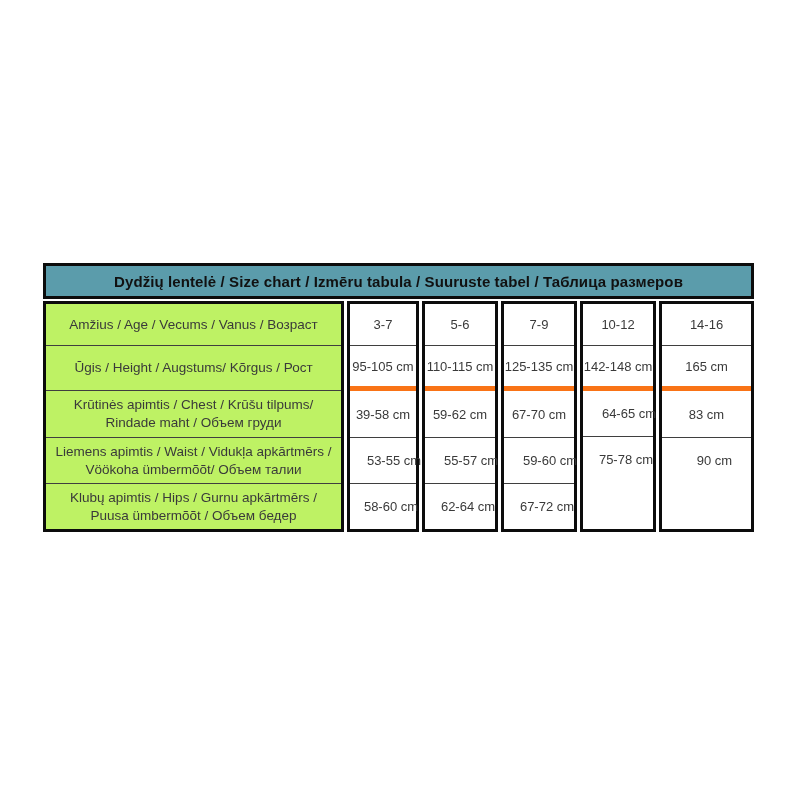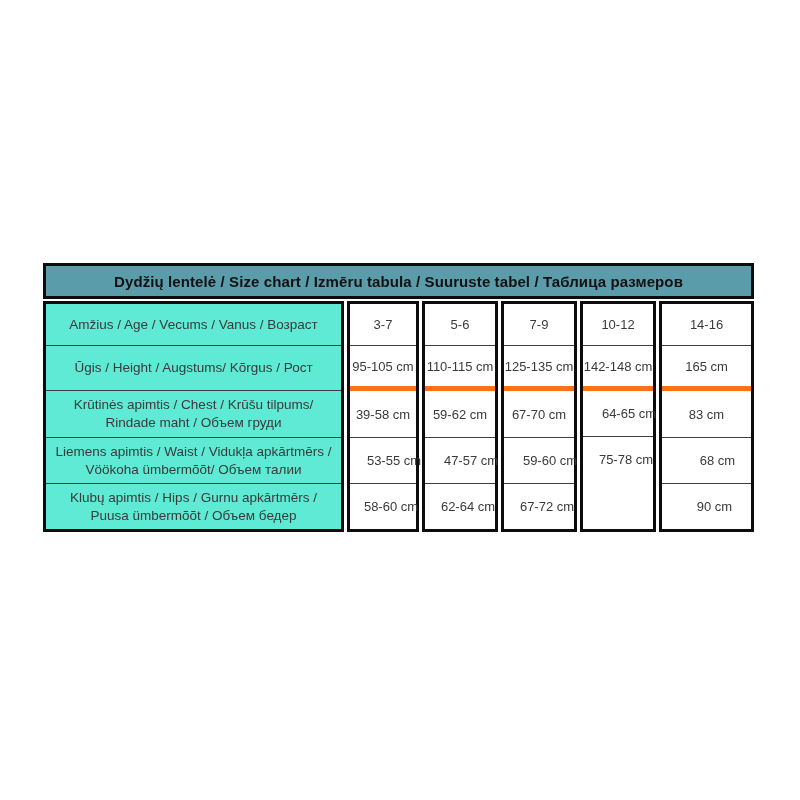--- a/index.html
+++ b/index.html
@@ -40,21 +40,21 @@
     display: flex;
     gap: 3px;
   }
   .col {
     box-sizing: border-box;
     border: 3px solid #0c0c0c;
     display: flex;
     flex-direction: column;
     background: #ffffff;
   }
-  .label-col { width: 301px; background: #5eead4; }
+  .label-col { width: 301px; background: #bef264; }
   .vcol-1 { width: 72px; }
   .vcol-2 { width: 76px; }
   .vcol-3 { width: 76px; }
   .vcol-4 { width: 76px; }
   .vcol-5 { width: 95px; }
   .cell {
     box-sizing: border-box;
     display: flex;
     align-items: center;
     justify-content: center;
@@ -104,21 +104,21 @@
         <div class="cell val-cell r2">95-105 cm</div>
         <div class="cell val-cell r3">39-58 cm</div>
         <div class="cell val-cell r4">53-55 cm</div>
         <div class="cell val-cell r5">58-60 cm</div>
       </div>
 
       <div class="col vcol vcol-2">
         <div class="cell val-cell r1">5-6</div>
         <div class="cell val-cell r2">110-115 cm</div>
         <div class="cell val-cell r3">59-62 cm</div>
-        <div class="cell val-cell r4">47-57 cm</div>
+        <div class="cell val-cell r4">55-57 cm</div>
         <div class="cell val-cell r5">62-64 cm</div>
       </div>
 
       <div class="col vcol vcol-3">
         <div class="cell val-cell r1">7-9</div>
         <div class="cell val-cell r2">125-135 cm</div>
         <div class="cell val-cell r3">67-70 cm</div>
         <div class="cell val-cell r4">59-60 cm</div>
         <div class="cell val-cell r5">67-72 cm</div>
       </div>
@@ -127,19 +127,18 @@
         <div class="cell val-cell r1">10-12</div>
         <div class="cell val-cell r2">142-148 cm</div>
         <div class="cell val-cell r4">64-65 cm</div>
         <div class="cell val-cell r5">75-78 cm</div>
       </div>
 
       <div class="col vcol vcol-5">
         <div class="cell val-cell r1">14-16</div>
         <div class="cell val-cell r2">165 cm</div>
         <div class="cell val-cell r3">83 cm</div>
-        <div class="cell val-cell r4">68 cm</div>
         <div class="cell val-cell r5">90 cm</div>
       </div>
 
     </div>
   </div>
 </div>
 
 </body></html>

